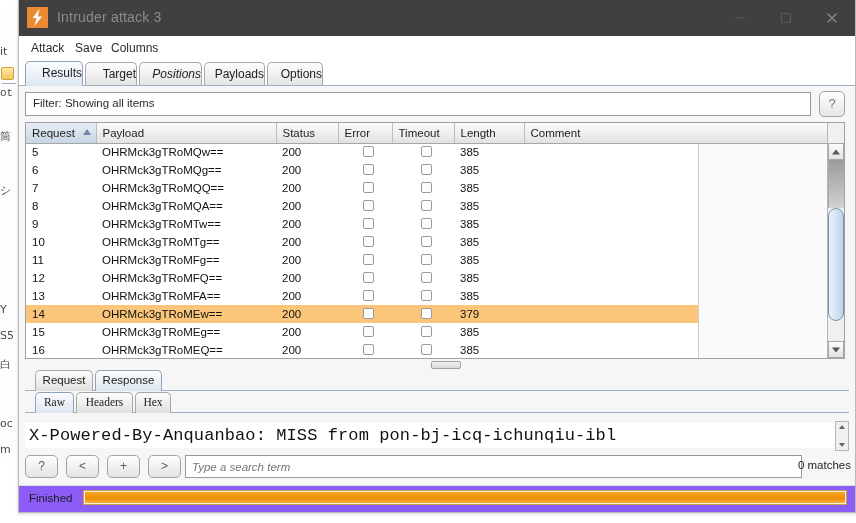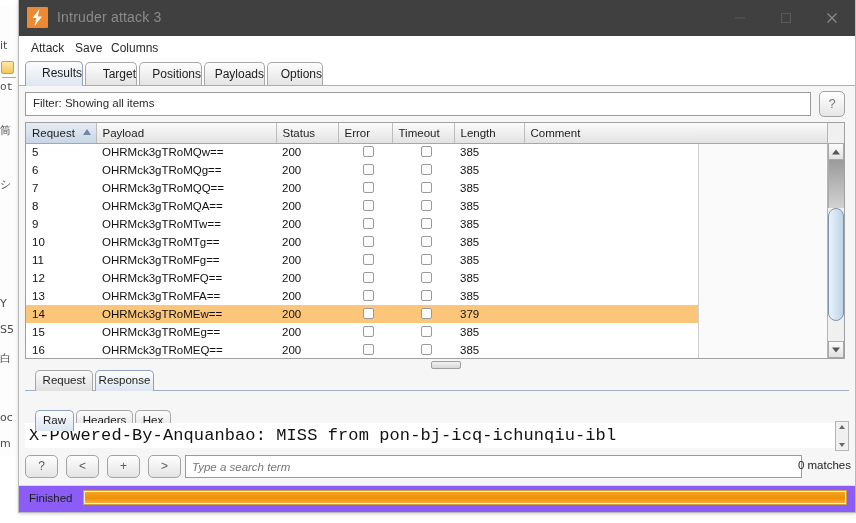--- a/index.html
+++ b/index.html
@@ -5,21 +5,21 @@
   html,body{margin:0;padding:0;}
   body{
     width:856px;height:523px;overflow:hidden;position:relative;
     font-family:"Liberation Sans", sans-serif;
     background:#ffffff;
     -webkit-font-smoothing:antialiased;
   }
 
   
   #desktop{position:absolute;left:0;top:0;width:856px;height:523px;background:#ffffff;}
-  .bg-strip{position:absolute;left:0;top:5px;width:18px;height:451px;background:#fdfdfd;
+  .bg-strip{position:absolute;left:0;top:11px;width:18px;height:451px;background:#fdfdfd;
             border-right:1px solid #cfcfcf;overflow:hidden;}
   .bg-txt{position:absolute;left:0;font-size:11px;color:#4a4a4a;font-family:"DejaVu Sans",sans-serif;
           white-space:nowrap;}
   .bg-chip{position:absolute;left:1px;width:11px;height:11px;border-radius:2px;
            background:linear-gradient(#ffe9a8,#f2c659);border:1px solid #cda23a;}
   .bg-line{position:absolute;left:2px;width:14px;height:1px;background:#9ab;}
 
   
   #window{
     position:absolute;left:18px;top:0;width:838px;height:513px;
@@ -136,21 +136,21 @@
   #rrtabs{position:relative;height:22px;}
   .tab2{
     position:absolute;bottom:0;height:21px;box-sizing:border-box;
     border:1px solid #a7a7a7;border-bottom:none;border-radius:5px 5px 0 0;
     background:linear-gradient(#fcfcfc,#e0e0e0);
     font-size:11.5px;color:#1d1d1d;text-align:center;line-height:19px;
   }
   .tab2.active{background:linear-gradient(#fbfcfe,#dde6f1);border-color:#8ea3bd;z-index:4;}
   #rrline{position:absolute;left:6px;right:6px;bottom:0;height:1px;background:#9fb0c4;}
 
-  #rawtabs{position:relative;height:22px;margin-top:18px;}
+  #rawtabs{position:relative;height:22px;margin-top:0;font-family:Liberation Serif, serif;}
   #rawline{position:absolute;left:6px;right:6px;bottom:0;height:1px;background:#9fb0c4;}
 
   #respbody{
     position:absolute;left:6px;right:6px;top:54px;height:25px;
     background:#ffffff;border:none;
   }
   #resptext{
     position:absolute;left:4px;top:3px;font-family:"Liberation Mono","DejaVu Sans Mono",monospace;
     font-size:17px;color:#111;white-space:pre;letter-spacing:.1px;
   }
@@ -235,21 +235,21 @@
 
     <div id="menubar">
       <span class="menu-item" style="left:8px;">Attack</span>
       <span class="menu-item" style="left:52px;">Save</span>
       <span class="menu-item" style="left:88px;">Columns</span>
     </div>
 
     <div id="tabstrip">
       <div class="tab active" style="left:6px;width:58px;">Results</div>
       <div class="tab" style="left:66px;width:52px;">Target</div>
-      <div class="tab" style="left:120px;width:63px;">Positions</div>
+      <div class="tab" style="left:120px;width:63px;font-style:italic;">Positions</div>
       <div class="tab" style="left:185px;width:61px;">Payloads</div>
       <div class="tab" style="left:248px;width:56px;">Options</div>
     </div>
 
     <div id="content">
 
       <div id="filterbar">
         <span class="flabel">Filter:  Showing all items</span>
       </div>
       <div id="help-filter">?</div>
@@ -406,21 +406,21 @@
         </div>
       </div>
 
       <div id="hsplit"></div>
 
       <div id="lower">
 
         <div id="rrtabs">
           <div id="rrline"></div>
           <div class="tab2" style="left:16px;width:58px;">Request</div>
-          <div class="tab2 active" style="left:76px;width:59px;">Response</div>
+          <div class="tab2 active" style="left:76px;width:67px;">Response</div>
         </div>
 
         <div id="rawtabs">
           <div id="rawline"></div>
           <div class="tab2 active" style="left:16px;width:39px;">Raw</div>
           <div class="tab2" style="left:57px;width:57px;">Headers</div>
           <div class="tab2" style="left:116px;width:36px;">Hex</div>
         </div>
 
         <div id="respbody">

